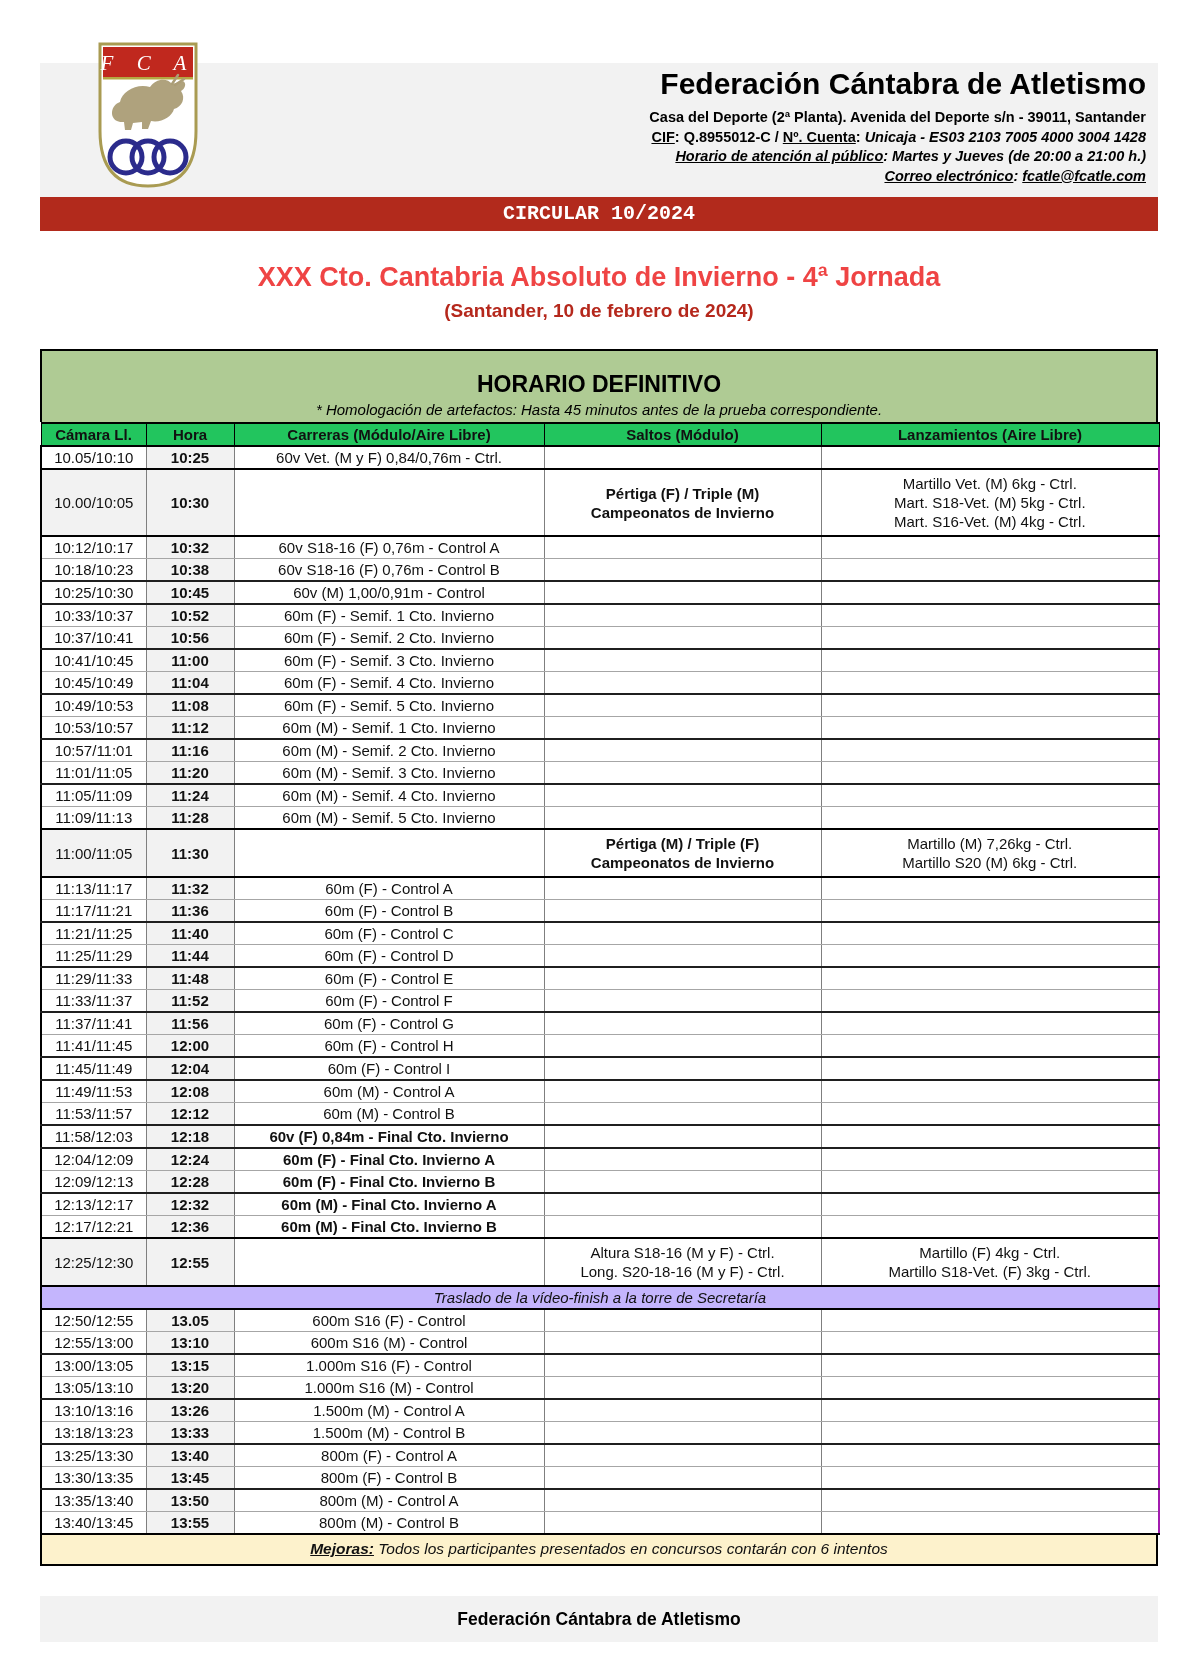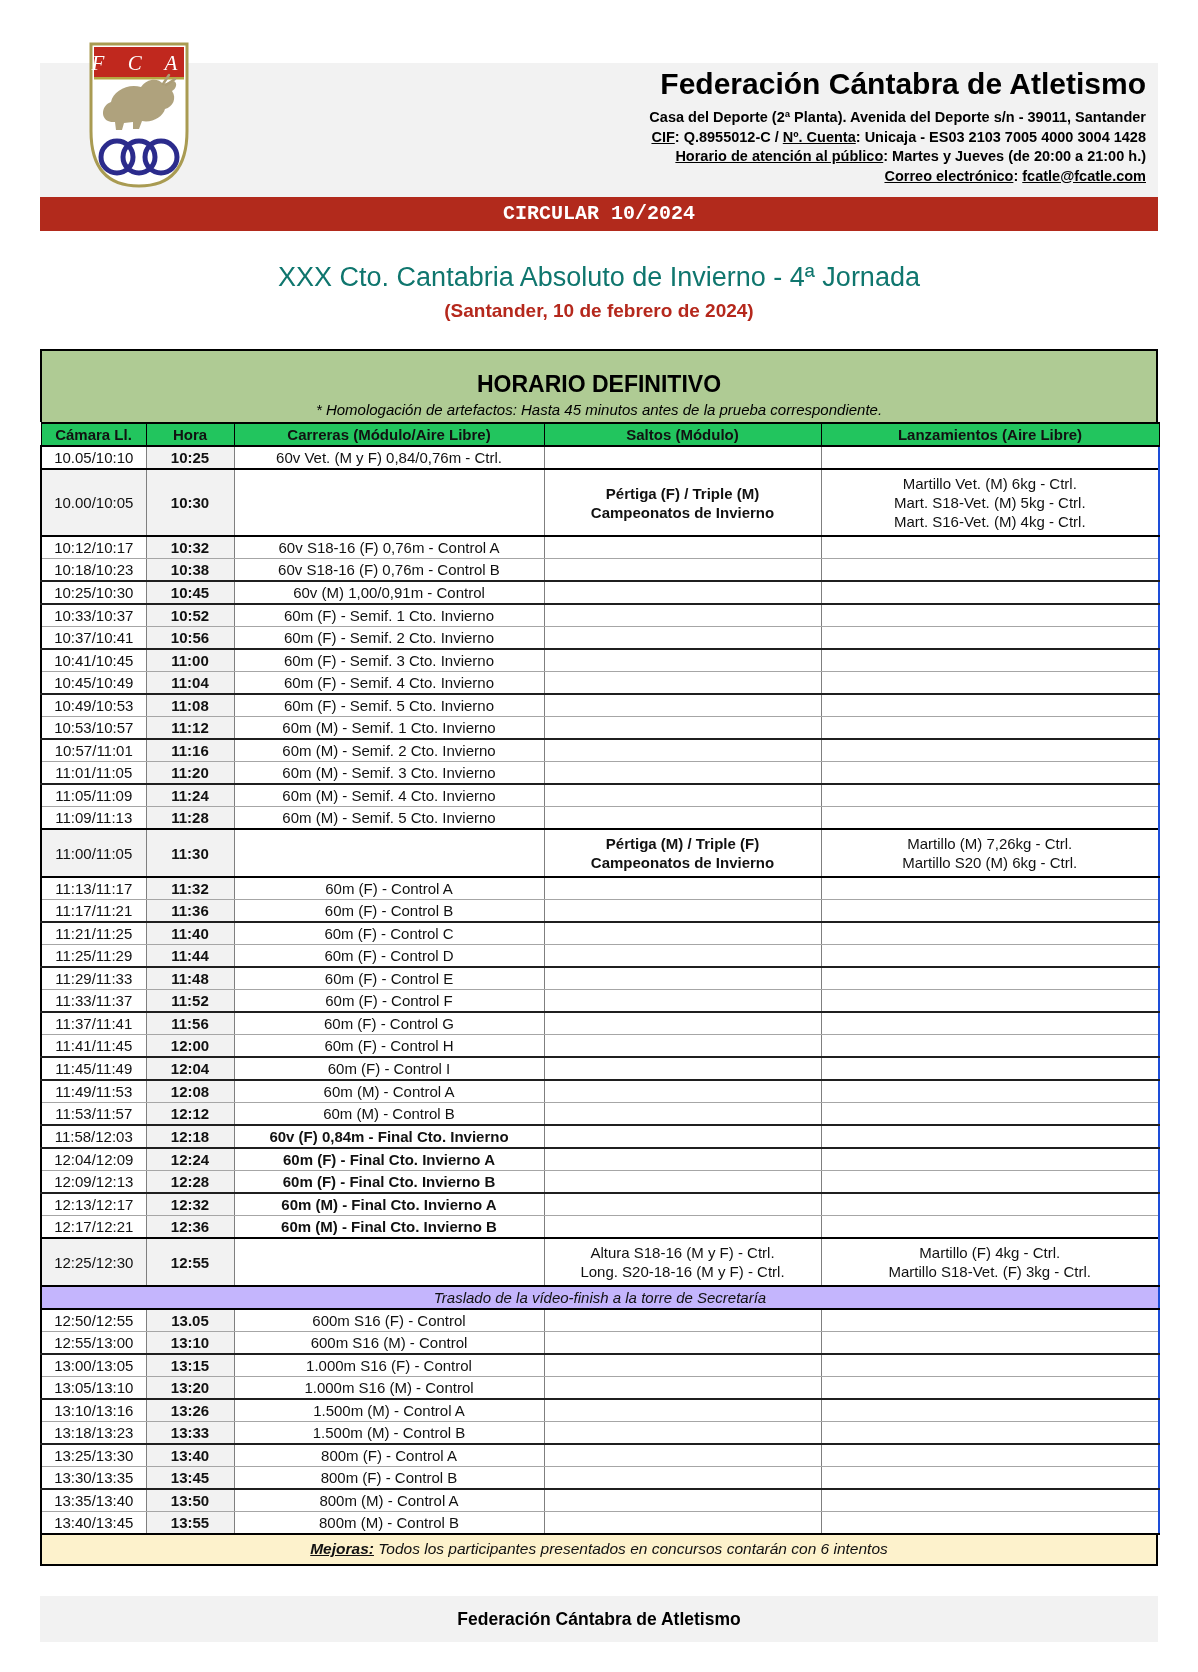--- a/index.html
+++ b/index.html
@@ -7,33 +7,33 @@
     width: 1198px; height: 1672px; margin: 0; background: #ffffff;
     font-family: "Liberation Sans", sans-serif; color: #111;
   }
   .page { position: relative; width: 1198px; height: 1672px; padding: 0 40px; overflow: hidden; }
 
   
   .top-band {
     position: relative; margin-top: 63px; background: #f2f2f2;
     height: 134px; width: 1118px;
   }
-  .logo-wrap { position: absolute; left: 46px; top: -24px; width: 106px; height: 152px; }
+  .logo-wrap { position: absolute; left: 55px; top: -24px; width: 106px; height: 152px; }
   .head-text { position: absolute; right: 12px; top: 4px; text-align: right; width: 900px; }
   .org-title { font-size: 30px; font-weight: bold; letter-spacing: 0px; color: #000; margin-bottom: 7px; }
   .head-line { font-size: 14.5px; font-weight: bold; line-height: 19.5px; color: #000; }
   .u { text-decoration: underline; text-align: right; }
-  .it { }
+  .it { font-style: italic; }
   .circular-band {
     width: 1118px; height: 34px; background: #b22a1c; color: #fff;
     font-size: 20px; font-weight: bold; text-align: center; line-height: 34px; font-family: Liberation Mono, monospace;
   }
 
   
-  .main-title { margin-top: 31px; text-align: center; color: #0f766e; font-size: 27px; font-weight: normal; }
+  .main-title { margin-top: 31px; text-align: center; color: #ef4444; font-size: 27px; font-weight: bold; }
   .sub-title  { margin-top: 7px;  text-align: center; color: #b5281c; font-size: 19px; font-weight: bold; }
 
   
   .green-head {
     margin-top: 27px; width: 1118px; background: #afcb94;
     border: 2px solid #000; border-bottom: none; text-align: center;
   }
   .green-head .gh-title { font-size: 23px; font-weight: bold; padding-top: 20px; color: #000; }
   .green-head .gh-note  { font-size: 15px; font-style: italic; padding: 3px 0 4px 0; color: #000; }
 
@@ -46,21 +46,21 @@
     border: 1px solid #000; border-top: 2px solid #000; border-bottom: 2px solid #000;
     text-align: center;
   }
   table.sched td {
     border-left: 1px solid #7f7f7f; border-right: 1px solid #7f7f7f;
     border-bottom: 1px solid #a6a6a6;
     height: 21px; text-align: center; vertical-align: middle; padding: 1px 3px;
     line-height: 19px; background: #fff;
   }
   table.sched tr td:first-child { border-left: 2px solid #000; }
-  table.sched tr td:last-child  { border-right: 2px solid #1d4ed8; }
+  table.sched tr td:last-child  { border-right: 2px solid #a21caf; }
   table.sched td.time { background: #f2f2f2; font-weight: bold; }
   table.sched tr.sep td { border-bottom: 2px solid #1f1f1f; }
   table.sched tr.tall td { border-top: 2px solid #000; border-bottom: 2px solid #000; }
   table.sched tr.tall td.cam, table.sched tr.tall td.time { background: #f2f2f2; }
   table.sched tr.tall td { height: auto; padding: 4px 3px; }
   table.sched td .bold { font-weight: bold; }
   table.sched tr.span-row td {
     border-top: 2px solid #000; border-bottom: 2px solid #000;
     font-style: italic; font-size: 15px; height: 23px; background: #c4b5fd;
   }

